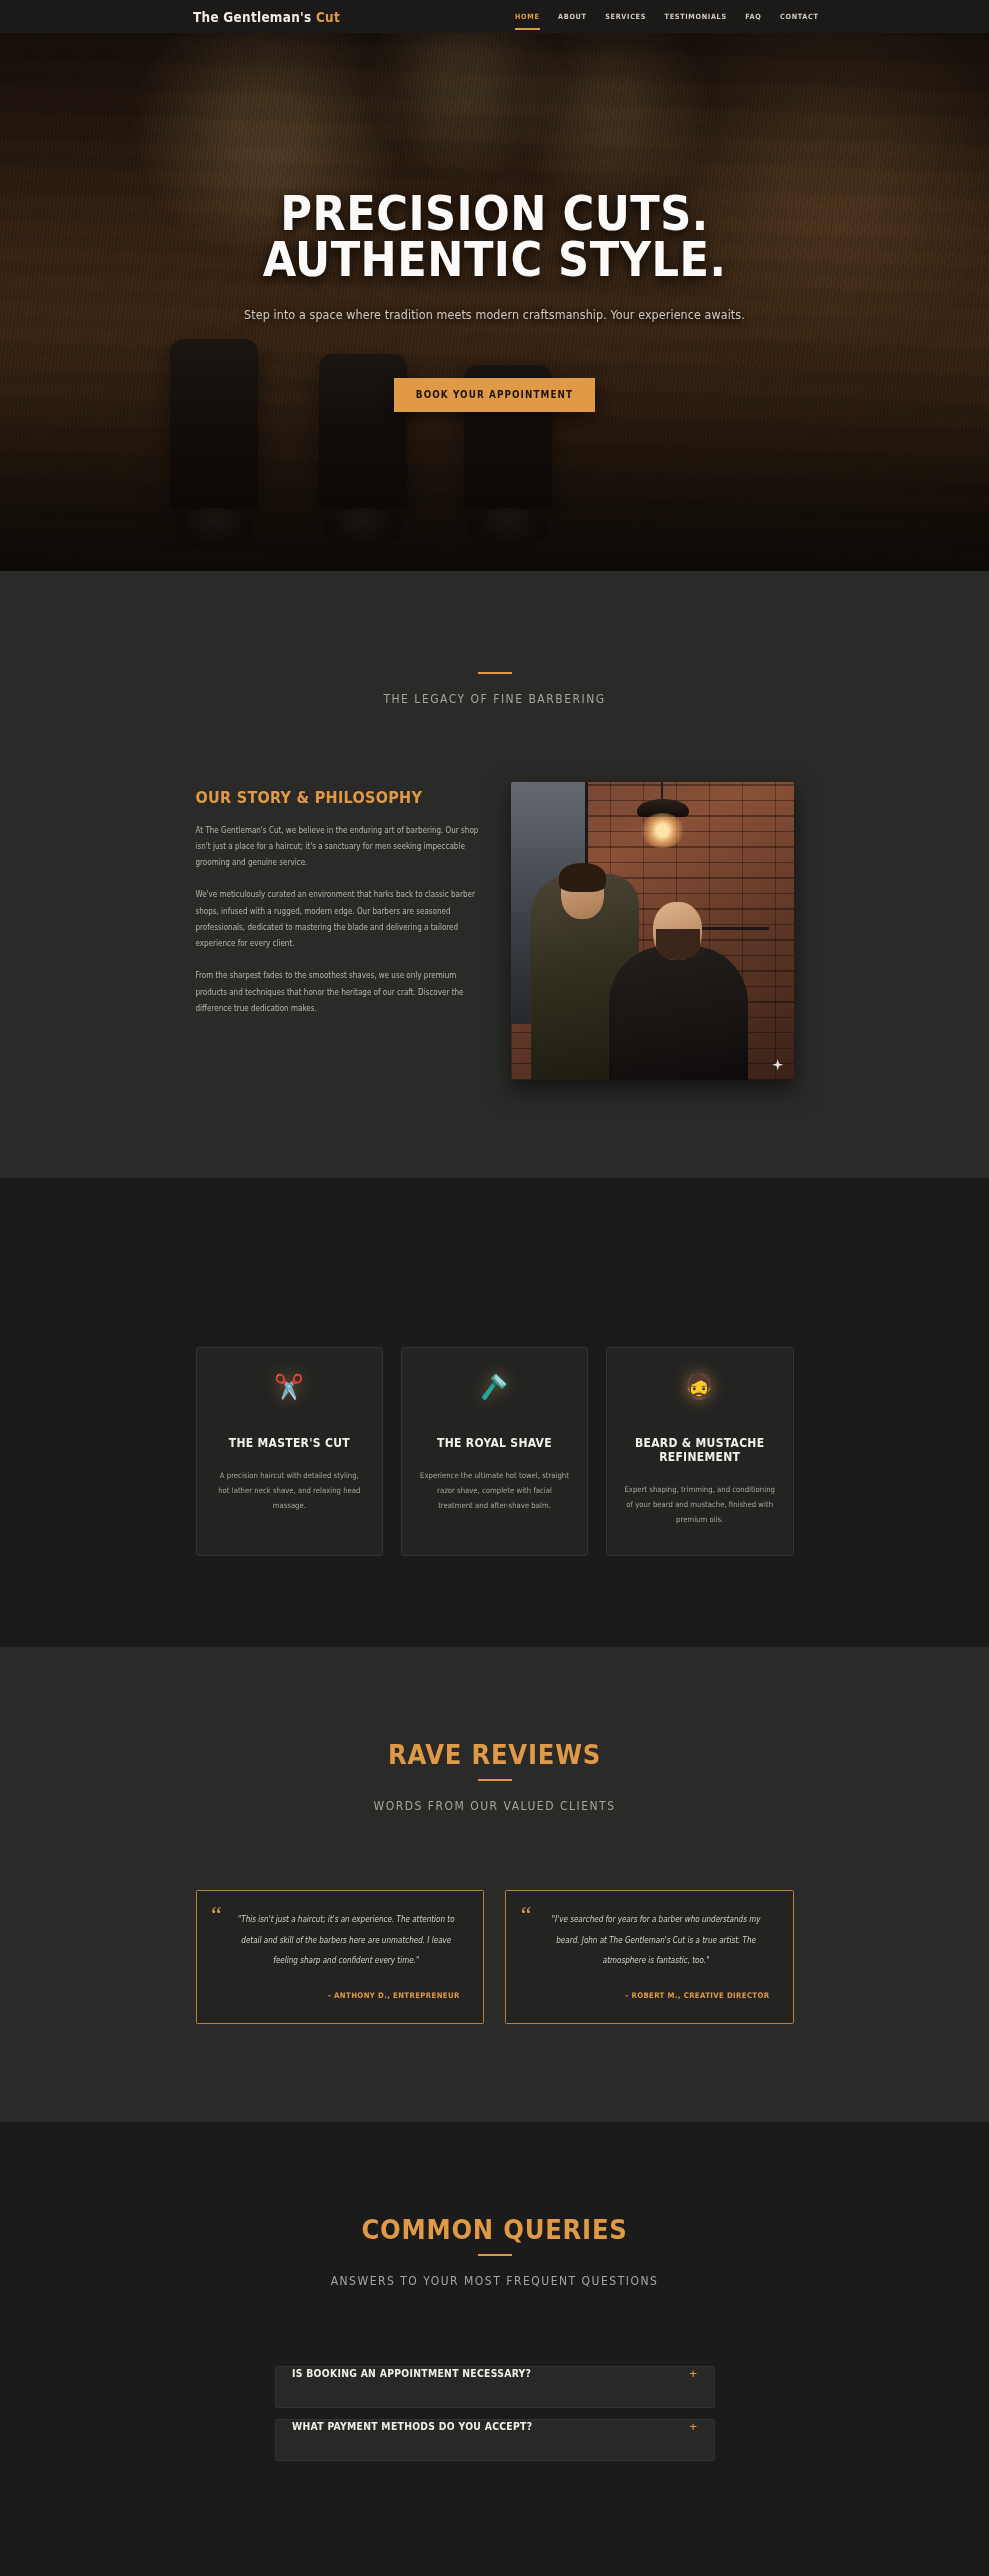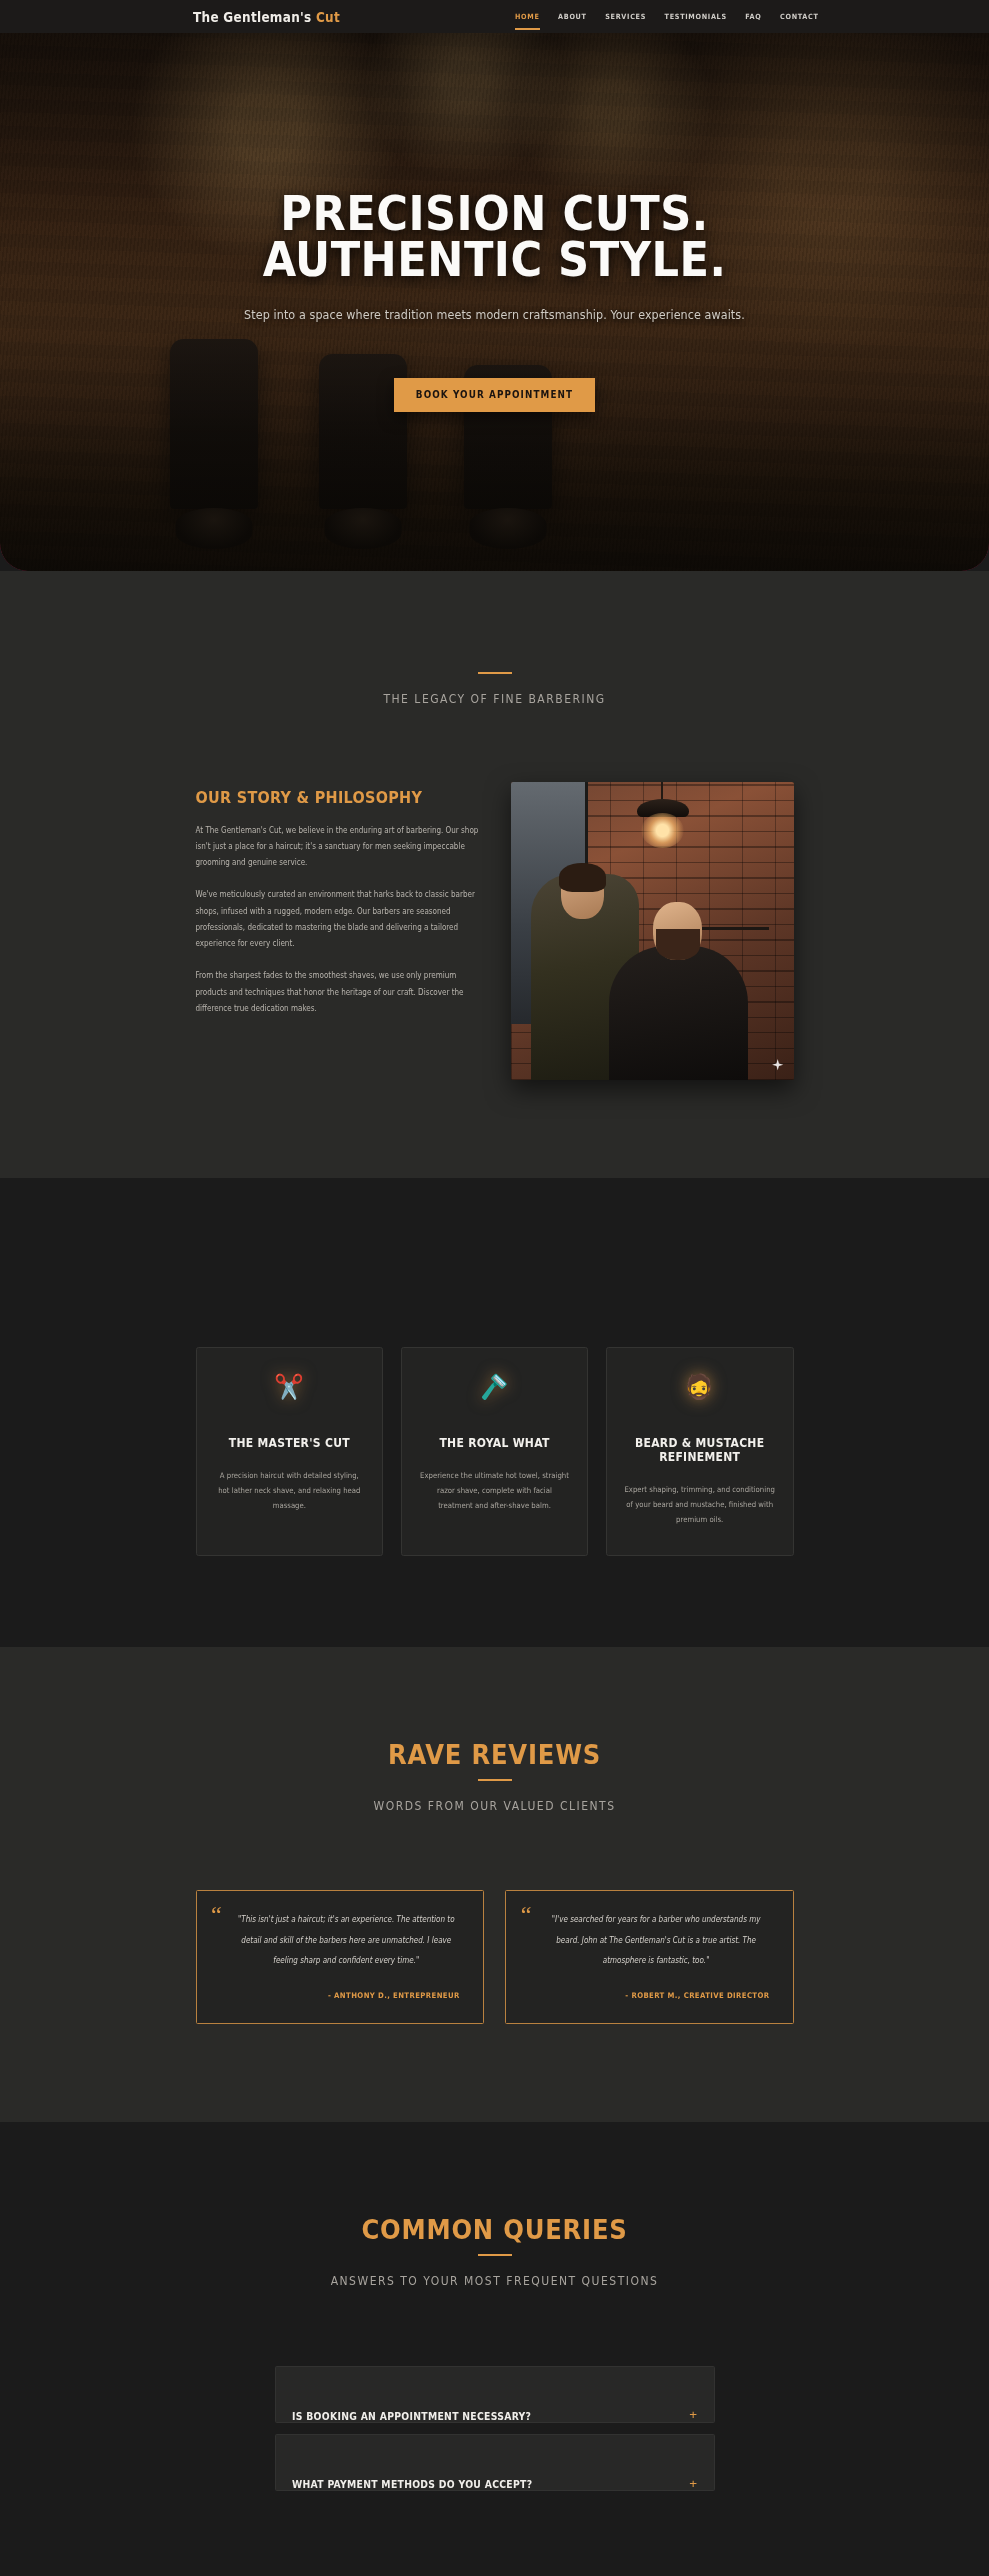--- a/index.html
+++ b/index.html
@@ -35,21 +35,20 @@
   }
   .mainnav a.active{ color:#e09a47; }
   .mainnav a.active:after{
     content:""; position:absolute; left:0; right:0; bottom:-6.2px; height:2.1px; background:#e09a47;
   }
 
   
   #hero{
     position:relative; width:989px; height:571px; overflow:hidden;
     background:#be185d;
-    border-radius:28px;
   }
   .hero-bg{
     position:absolute; inset:0;
     background:
       radial-gradient(circle at 27% 22%, rgba(255,198,120,.55) 0 4%, rgba(255,190,110,0) 16%),
       radial-gradient(circle at 47% 14%, rgba(255,205,130,.5) 0 3%, rgba(255,190,110,0) 14%),
       radial-gradient(circle at 62% 19%, rgba(255,200,120,.45) 0 3%, rgba(255,190,110,0) 13%),
       radial-gradient(circle at 84% 30%, rgba(255,186,105,.35) 0 5%, rgba(255,186,105,0) 20%),
       linear-gradient(180deg,#23160d 0%,#3a2414 16%,#57351c 34%,#6e4524 48%,#7a4d28 58%,#5d3a1f 72%,#33200f 88%,#1d120a 100%);
   }
@@ -234,21 +233,21 @@
     margin-top:19.6px; text-align:right; color:#e09a47; font-size:7.7px; font-weight:700; letter-spacing:0.4px;
     font-family:"DejaVu Sans Condensed","Liberation Sans Narrow","Liberation Sans",sans-serif;
     font-stretch:condensed;
   }
 
   
   #faq{ padding:92px 0 101px; }
   .faq-list{ width:440px; margin:78px auto 0; }
   .faq-item{
     background:#282827; border:0.5px solid #323231; border-radius:1.5px;
-    height:57px; display:flex; align-items:flex-end; justify-content:space-between;
+    height:42px; display:flex; align-items:flex-start; justify-content:space-between;
     padding:0 16.5px; margin-bottom:11.3px; cursor:pointer;
   }
   .faq-q{
     font-size:10.3px; font-weight:700; color:#f1efeb; letter-spacing:0.3px;
     font-family:"DejaVu Sans Condensed","Liberation Sans Narrow","Liberation Sans",sans-serif;
     font-stretch:condensed;
   }
   .faq-plus{ color:#e09a47; font-size:13.4px; line-height:1; }
 </style>
 </head>
@@ -332,21 +331,21 @@
 <section id="craft" class="section sec-dark">
   <div class="wrap">
     <div class="cards">
       <div class="card">
         <div class="card-emoji">✂️</div>
         <div class="card-h">THE MASTER'S CUT</div>
         <div class="card-p">A precision haircut with detailed styling, hot lather neck shave, and relaxing head massage.</div>
       </div>
       <div class="card">
         <div class="card-emoji">🪒</div>
-        <div class="card-h">THE ROYAL WHAT</div>
+        <div class="card-h">THE ROYAL SHAVE</div>
         <div class="card-p">Experience the ultimate hot towel, straight razor shave, complete with facial treatment and after-shave balm.</div>
       </div>
       <div class="card">
         <div class="card-emoji">🧔</div>
         <div class="card-h">BEARD &amp; MUSTACHE REFINEMENT</div>
         <div class="card-p">Expert shaping, trimming, and conditioning of your beard and mustache, finished with premium oils.</div>
       </div>
     </div>
   </div>
 </section>

